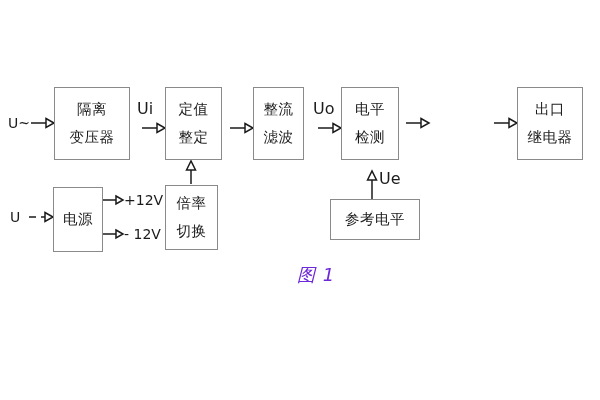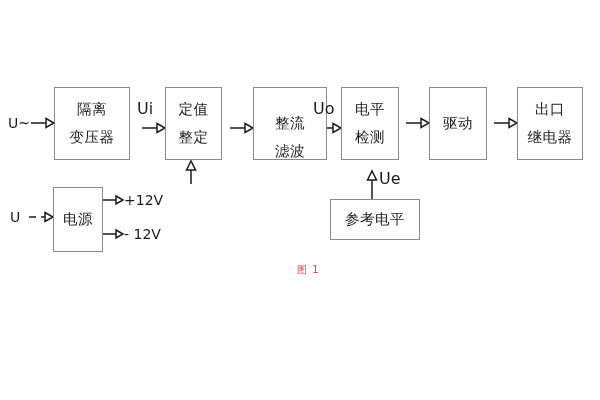--- a/index.html
+++ b/index.html
@@ -46,24 +46,25 @@
     color: #1b1b1b;
     font-size: 14px;
     white-space: nowrap;
     line-height: 1;
   }
   .lbl.sig {
     font-size: 16px;
   }
   .caption {
     position: absolute;
-    color: #ef4444;
-    font-size: 10px;
+    color: #6d28d9;
+    font-size: 18px;
     white-space: nowrap;
     letter-spacing: 1px;
+    font-style: italic;
   }
   svg.arrows {
     position: absolute;
     left: 0;
     top: 0;
     width: 600px;
     height: 400px;
     pointer-events: none;
   }
   svg.arrows line,
@@ -124,43 +125,44 @@
   <div class="box" style="left:54px; top:87px; width:76px; height:73px;">
     <span class="line">隔离</span>
     <span class="line">变压器</span>
   </div>
 
   <div class="box" style="left:165px; top:87px; width:57px; height:73px;">
     <span class="line">定值</span>
     <span class="line">整定</span>
   </div>
 
-  <div class="box" style="left:253px; top:87px; width:74px; height:73px;justify-content:flex-end;">
+  <div class="box" style="left:253px; top:87px; width:51px; height:73px;">
     <span class="line">整流</span>
     <span class="line">滤波</span>
   </div>
 
   <div class="box" style="left:341px; top:87px; width:58px; height:73px;">
     <span class="line">电平</span>
     <span class="line">检测</span>
   </div>
 
-  <div class="box single" style="left:429px; top:87px; width:58px; height:73px;">
-    <span class="line">驱动</span>
-  </div>
 
   <div class="box" style="left:517px; top:87px; width:66px; height:73px;">
     <span class="line">出口</span>
     <span class="line">继电器</span>
   </div>
 
   <div class="box single" style="left:53px; top:187px; width:50px; height:65px;">
     <span class="line">电源</span>
   </div>
 
+  <div class="box" style="left:165px; top:185px; width:53px; height:65px;">
+    <span class="line">倍率</span>
+    <span class="line">切换</span>
+  </div>
 
   <div class="box single" style="left:330px; top:199px; width:90px; height:41px;">
     <span class="line">参考电平</span>
   </div>
 
   <span class="lbl" style="left:8px; top:116px;">U~</span>
 
   <span class="lbl sig" style="left:137px; top:101px;">Ui</span>
 
   <span class="lbl sig" style="left:313px; top:101px;">Uo</span>

